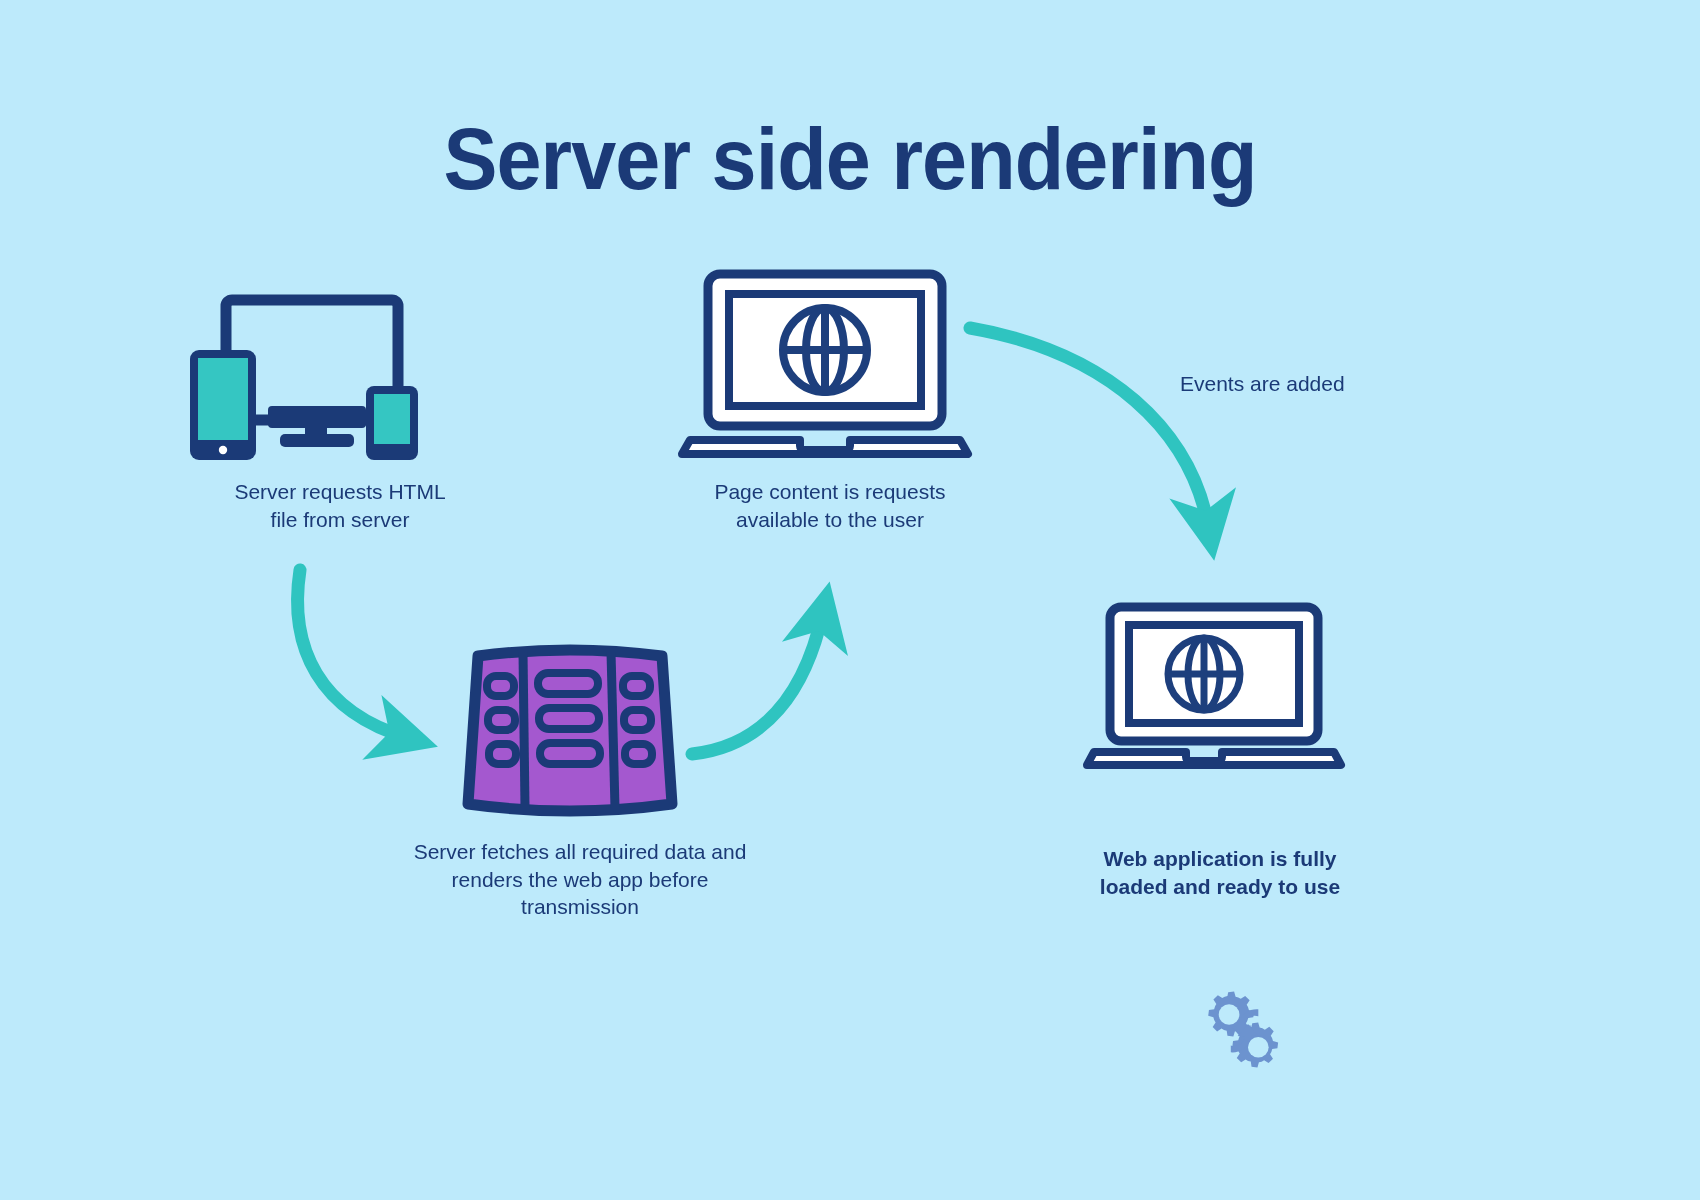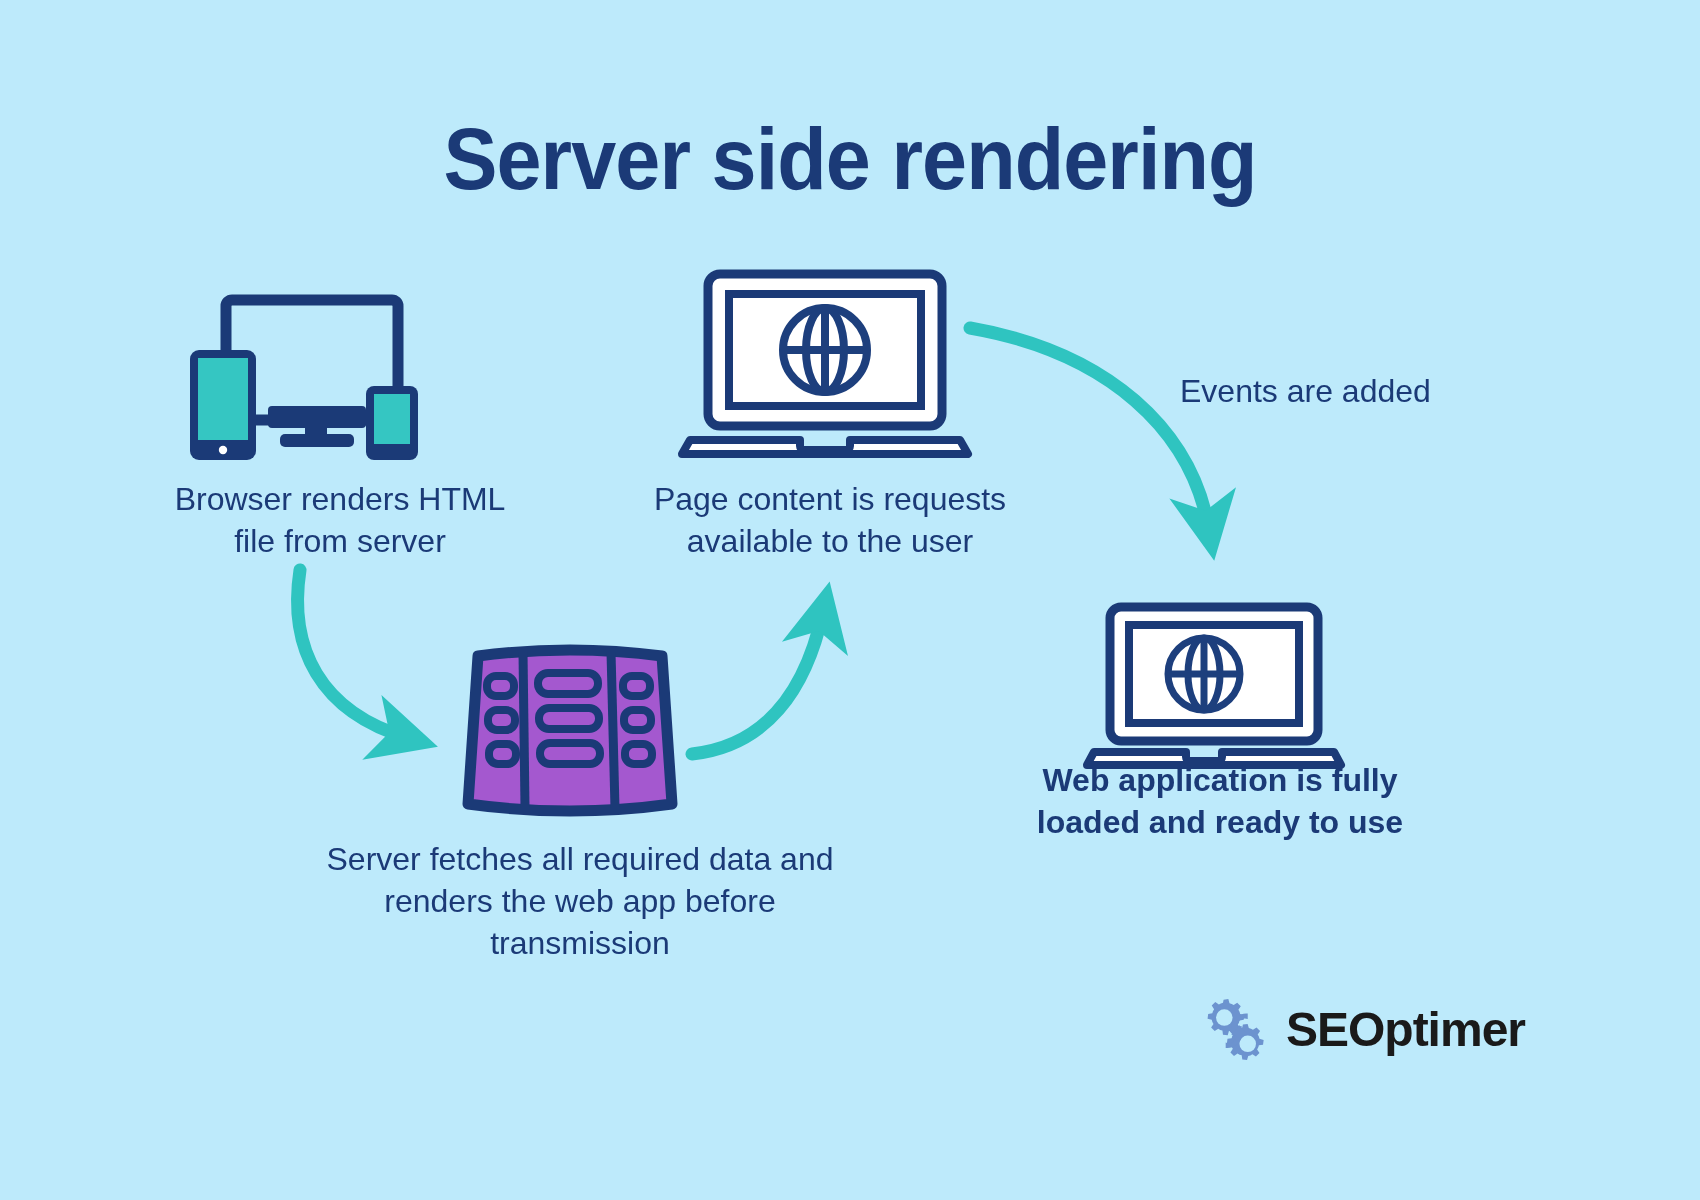--- a/index.html
+++ b/index.html
@@ -34,29 +34,29 @@
     letter-spacing: -1px;
     font-family: "Liberation Sans Narrow", "Liberation Sans", sans-serif;
     transform: scaleX(0.92);
     transform-origin: center top;
     white-space: nowrap;
   }
 
   
   .caption {
     color: #1b3a77;
-    font-size: 32px;
+    font-size: 21px;
     line-height: 1.32;
     text-align: center;
     white-space: pre-line;
   }
   #caption-browser { left: 80px;  top: 478px; width: 520px; }
   #caption-page    { left: 600px; top: 478px; width: 460px; }
   #caption-server  { left: 320px; top: 838px; width: 520px; font-weight: normal; }
-  #caption-webapp  { left: 1000px; top: 759px; width: 440px; font-weight: bold; }
+  #caption-webapp  { left: 1000px; top: 845px; width: 440px; font-weight: bold; }
   #label-events    { left: 1180px; top: 370px; width: 340px; text-align: left; }
 
   
   #logo {
     left: 1205px;
     top: 985px;
     width: 320px;
     height: 90px;
     display: flex;
     align-items: center;
@@ -146,21 +146,21 @@
 
   <path d="M300,570 C288,648 320,712 408,738" fill="none" stroke="#2fc4c0" stroke-width="13" stroke-linecap="round" marker-end="url(#arrowhead-teal)"></path>
 
   <path d="M692,754 C766,746 806,690 823,612" fill="none" stroke="#2fc4c0" stroke-width="13" stroke-linecap="round" marker-end="url(#arrowhead-teal)"></path>
 
   <path d="M970,328 C1108,352 1192,430 1209,530" fill="none" stroke="#2fc4c0" stroke-width="13" stroke-linecap="round" marker-end="url(#arrowhead-teal)"></path>
 </svg>
 
 <div class="abs" id="title">Server side rendering</div>
 
-<div class="abs caption" id="caption-browser">Browser renders HTML
+<div class="abs caption" id="caption-browser">Server requests HTML
 file from server</div>
 
 <div class="abs caption" id="caption-page">Page content is requests
 available to the user</div>
 
 <div class="abs caption" id="caption-server">Server fetches all required data and
 renders the web app before
 transmission</div>
 
 <div class="abs caption" id="caption-webapp">Web application is fully
@@ -177,14 +177,13 @@
     <circle cx="28" cy="32" r="12" fill="#bdeafb"></circle>
     <g fill="#6c93cf">
 
       <path d="M36,14 l8,-1 2,7 a16,16 0 0 1 7,3 l6,-4 6,6 -4,6 a16,16 0 0 1 3,7 l7,2 -1,8 -7,1 a16,16 0 0 1 -3,7 l4,6 -6,6 -6,-4 a16,16 0 0 1 -7,3 l-2,7 -8,-1 -1,-7 a16,16 0 0 1 -7,-3 l-6,4 -6,-6 4,-6 a16,16 0 0 1 -3,-7 l-7,-2 1,-8 7,-1 a16,16 0 0 1 3,-7 l-4,-6 6,-6 6,4 a16,16 0 0 1 7,-3 Z" transform="translate(24,30) scale(0.86)"></path>
     </g>
     <circle cx="62" cy="70" r="12" fill="#bdeafb"></circle>
 
     <path d="M62,26 a22,22 0 0 0 -24,20 l-8,-1 12,14 12,-14 -8,-1 a12,12 0 0 1 16,-10 Z" fill="#6c93cf"></path>
     <path d="M30,76 a22,22 0 0 0 24,-20 l8,1 -12,-14 -12,14 8,1 a12,12 0 0 1 -16,10 Z" fill="#6c93cf"></path>
   </svg>
-  <div id="logo-text">SEOptimer</div>
 </div>
 
 </body></html>

